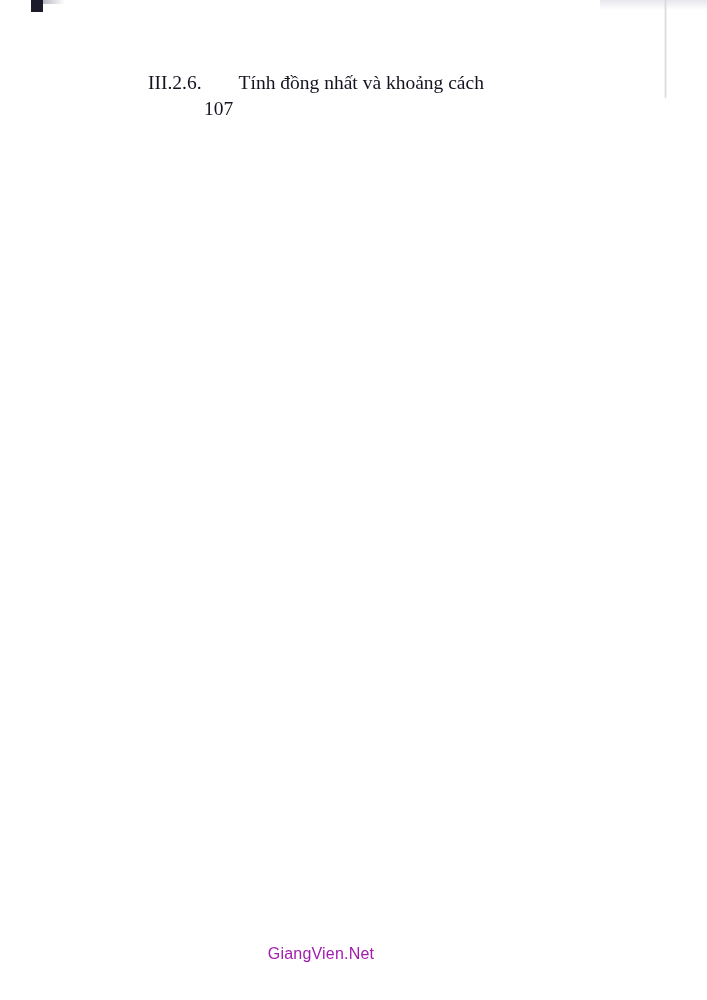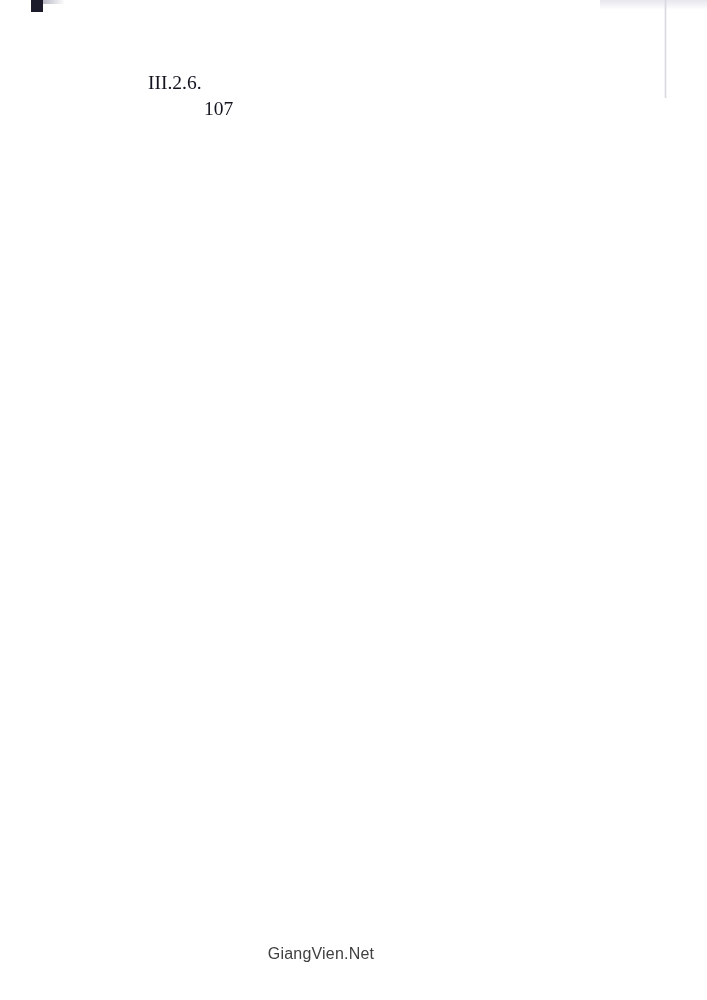--- a/index.html
+++ b/index.html
@@ -115,39 +115,40 @@
 
   
   .watermark {
     position: absolute;
     left: 0;
     top: 945px;
     width: 642px;
     text-align: center;
     font-family: "Liberation Sans", sans-serif;
     font-size: 16px;
-    color: #404040;
+    color: #a21caf;
     letter-spacing: 0.2px;
   }
 </style>
 </head>
 <body>
 
 <div class="page">
 
   <div class="edge-top"></div>
   <div class="edge-shade"></div>
   <div class="artifact-tl"></div>
   <div class="artifact-tl-smear"></div>
   <div class="artifact-br"></div>
 
   <div class="toc">
 
     <div class="row lvl-sub first-row" style="margin-bottom:4px;">
       <span class="label">III.2.6.</span>
+      <span class="label" style="padding-left:12px;">Tính đồng nhất và khoảng cách</span>
     </div>
     <div class="row cont-line">
       <span class="leader"></span>
       <span class="page">107</span>
     </div>
 
   </div>
 
   <div class="watermark">GiangVien.Net</div>
 

